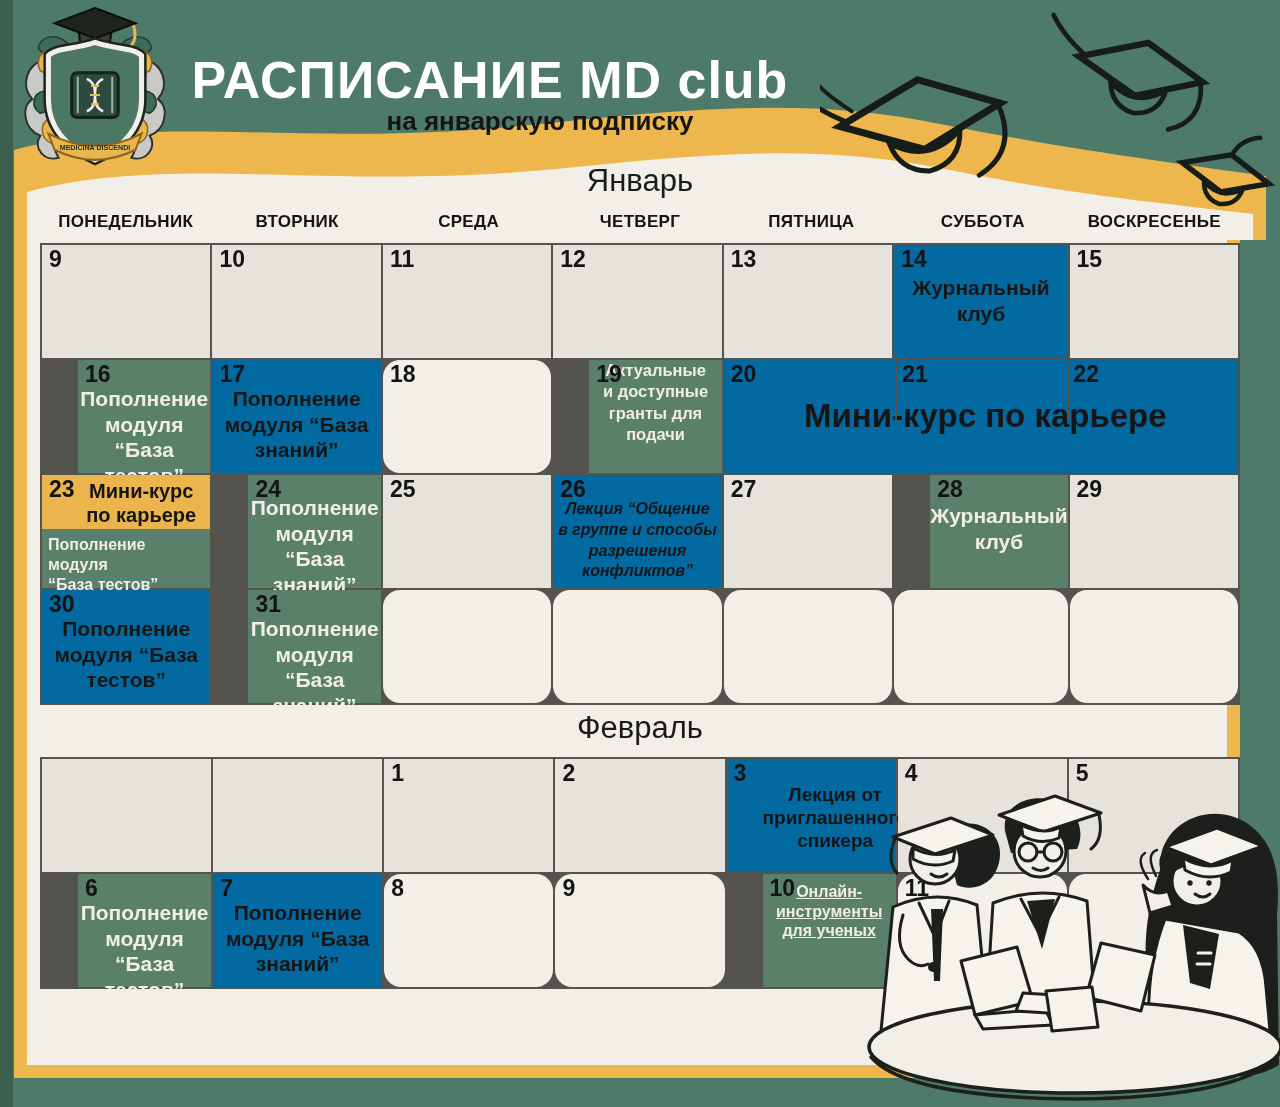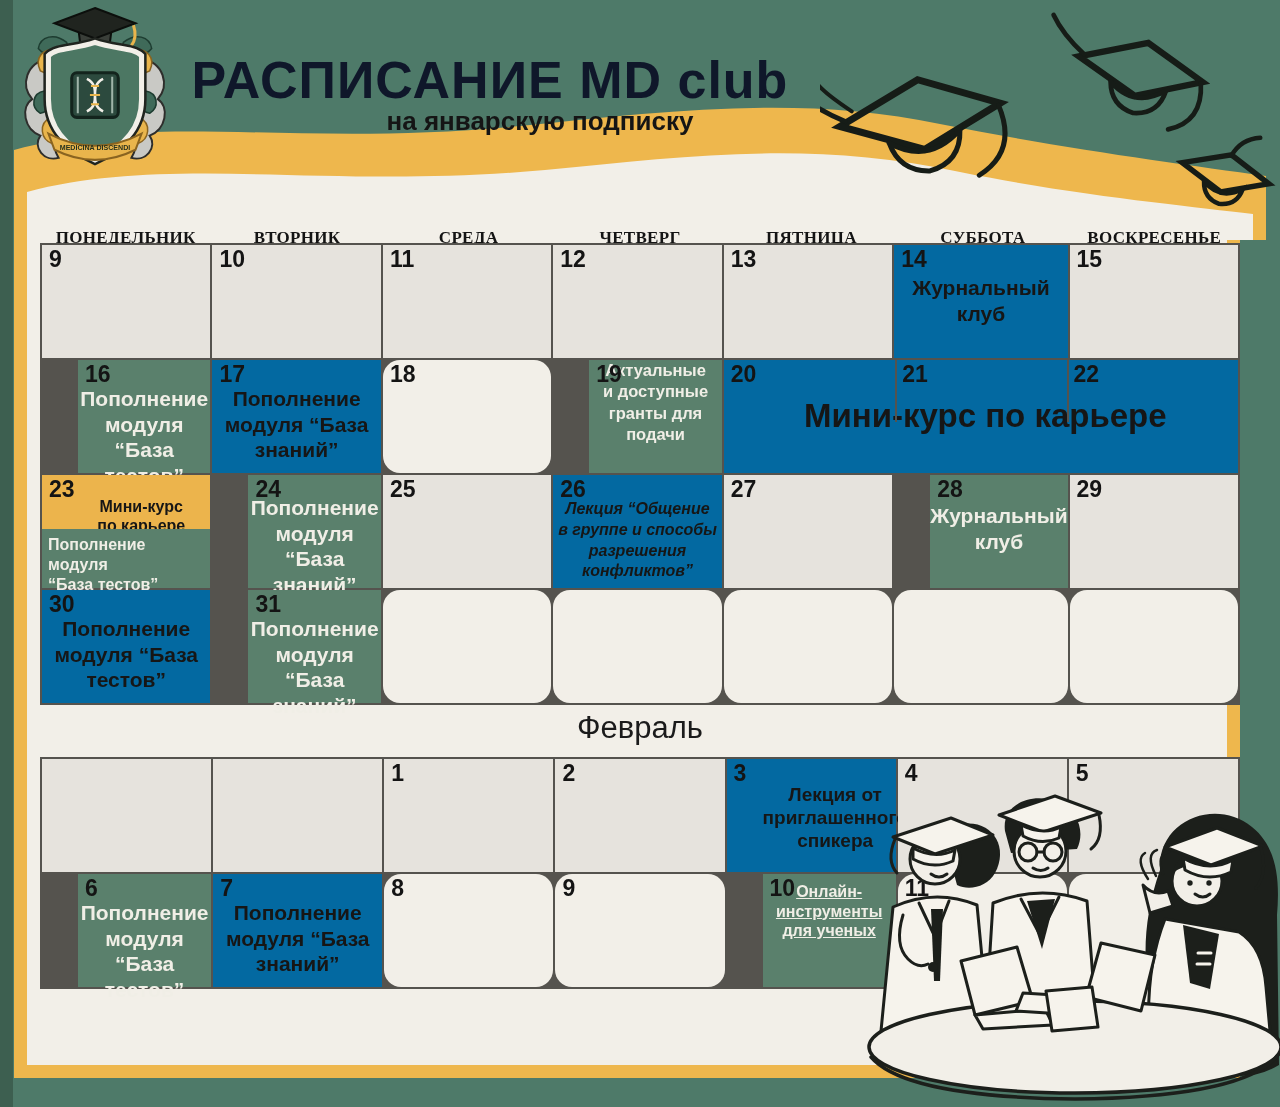--- a/index.html
+++ b/index.html
@@ -3,27 +3,27 @@
 <meta charset="utf-8">
 <style>
   html,body{margin:0;padding:0;}
   body{font-family:"Liberation Sans","DejaVu Sans",sans-serif;}
   .page{position:relative;width:1280px;height:1107px;background:#4e7a69;overflow:hidden;}
   .edge-strip{position:absolute;left:0;top:0;width:13px;height:1107px;background:#3d5f50;}
   .panel{position:absolute;left:14px;top:240px;width:1226px;height:838px;background:#f2efe8;
          border:13px solid #eeb74d;border-top:none;box-sizing:border-box;}
   .swoosh{position:absolute;left:0;top:0;width:1280px;height:240px;}
   .app-title{position:absolute;left:140px;top:50px;width:700px;text-align:center;
-             font-size:52px;font-weight:bold;color:#0f172a;letter-spacing:1px;}
+             font-size:52px;font-weight:bold;color:#ffffff;letter-spacing:1px;}
   .app-subtitle{position:absolute;left:300px;top:106px;width:480px;text-align:center;
              font-size:26px;font-weight:bold;color:#151515;}
   .month-title{position:absolute;left:0;width:1280px;text-align:center;font-size:31px;color:#1b1b1b;}
   .jan-title{top:163px;}
   .feb-title{top:710px;}
-  .weekdays{position:absolute;left:40px;top:228px;width:1200px;display:flex;font-family:Liberation Serif, serif;}
+  .weekdays{position:absolute;left:40px;top:212px;width:1200px;display:flex;}
   .weekdays span{flex:1;text-align:center;font-weight:bold;font-size:17px;color:#141414;letter-spacing:.3px;}
   .grid{position:absolute;left:40px;width:1200px;display:grid;grid-template-columns:repeat(7,1fr);
         gap:2px;background:#55534e;border:2px solid #55534e;box-sizing:border-box;}
   .jan-grid{top:243px;grid-auto-rows:113px;}
   .feb-grid{top:757px;grid-auto-rows:113px;}
   .cell{position:relative;background:#f2efe8;}
   .cell.grey{background:#e6e3dd;}
   .cell.cream{background:#f2efe8;border-radius:17px;}
   .cell.yellow{background:#0369a1;}
   .cell.green{background:#5a806c;margin-left:36px;}
@@ -36,21 +36,21 @@
   .ev.f19{font-size:19px;margin-left:24px;}
   .ev.f20{font-size:16px;text-decoration:underline;}
   .ev.big{font-size:33px;padding-top:36px;}
   .pt6{padding-top:0;}.pt8{padding-top:8px;}.pt20{padding-top:20px;}.pt24{padding-top:24px;}
   .pt26{padding-top:26px;}.pt28{padding-top:28px;}.pt30{padding-top:30px;}
   .span3{grid-column:5/8;padding-left:9px;}
   .vsep{position:absolute;top:0;width:2px;height:62px;background:#55534e;}
   .half{position:relative;box-sizing:border-box;}
   .half.y{height:54px;background:#ecb44c;}
   .half.g{height:59px;background:#5a806c;}
-  .ev.title23{font-size:16px;line-height:1.2;padding:22px 4px 0 34px;}
+  .ev.title23{font-size:20px;line-height:1.2;padding:4px 4px 0 34px;}
   .ev.sub23{font-size:16px;line-height:1.25;text-align:left;padding:6px 2px 0 6px;}
   .crest{position:absolute;left:14px;top:6px;width:162px;height:164px;}
   .caps{position:absolute;left:820px;top:10px;width:460px;height:200px;}
   .illus{position:absolute;left:865px;top:785px;width:415px;height:322px;}
 </style>
 </head>
 <body>
 
 <div class="page">
   <div class="edge-strip"></div>
@@ -120,20 +120,21 @@
         <path d="M6,42 q-32,-20 -48,-42" stroke-width="6"></path>
       </g>
       <g transform="translate(368,128) rotate(13) scale(0.55)">
         <path d="M0,46 L84,12 L162,48 L80,82 Z" stroke-width="10"></path>
         <path d="M46,70 q36,28 72,-2 q-4,32 -36,36 q-30,-4 -36,-34" stroke-width="8"></path>
         <path d="M84,14 q10,-34 44,-44" stroke-width="8"></path>
       </g>
     </g>
   </svg>
 
+  <div class="month-title jan-title">Январь</div>
 
   <div class="weekdays">
     <span>ПОНЕДЕЛЬНИК</span>
     <span>ВТОРНИК</span>
     <span>СРЕДА</span>
     <span>ЧЕТВЕРГ</span>
     <span>ПЯТНИЦА</span>
     <span>СУББОТА</span>
     <span>ВОСКРЕСЕНЬЕ</span>
   </div>

